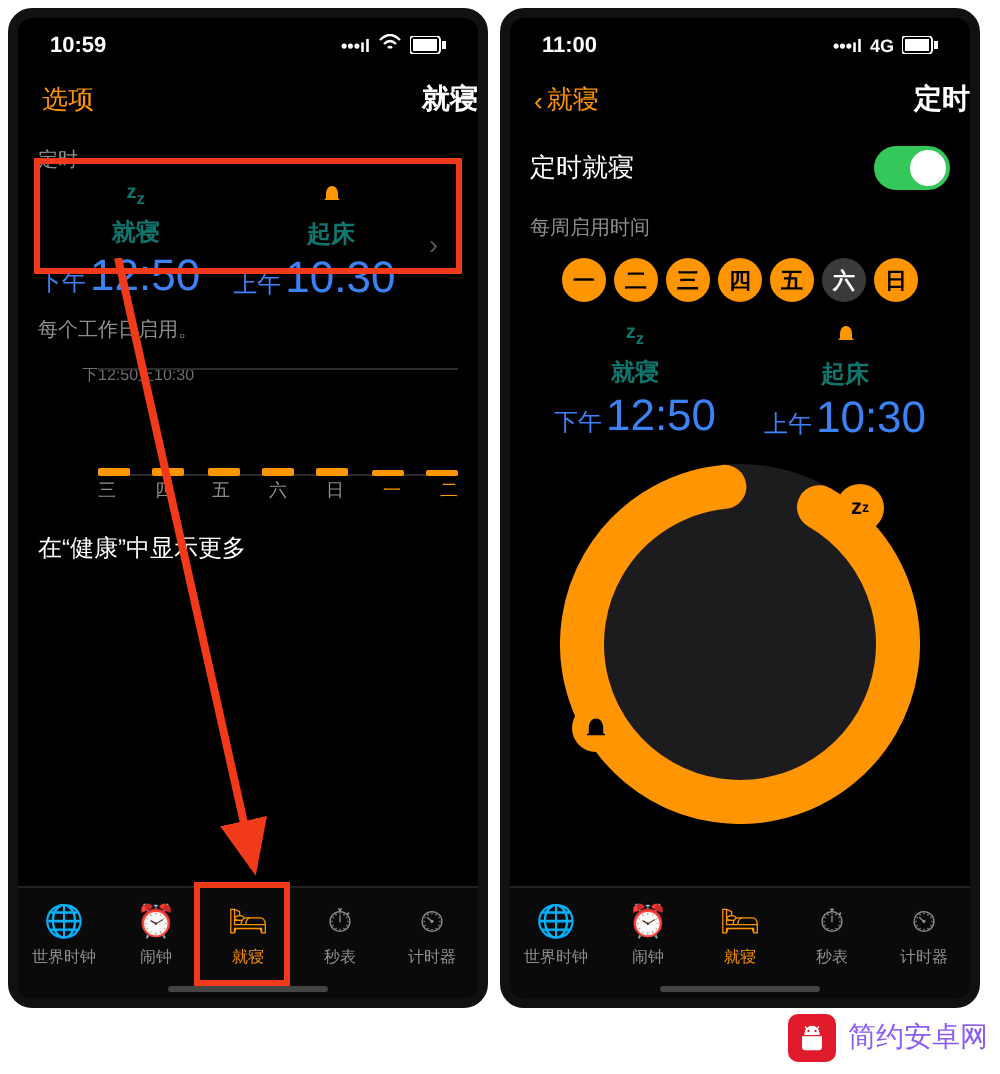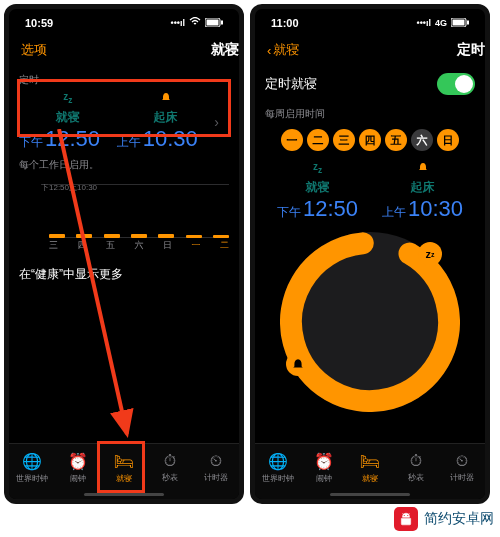--- a/index.html
+++ b/index.html
@@ -221,21 +221,21 @@
     color: #000; font-size: 11px; font-weight: 700;
   }
   .arrow-svg {
     position: absolute; z-index: 70; pointer-events: none;
   }
   
   .watermark {
     position: absolute;
     right: 6px; bottom: 6px;
     display: flex; align-items: center; gap: 6px;
-    font-size: 14px; color: #0c4a6e;
+    font-size: 14px; color: #8b5cf6;
     font-family: "Microsoft YaHei", Arial, sans-serif;
   }
   .watermark .wicon {
     width: 24px; height: 24px; background: #e11b2b;
     border-radius: 5px;
     display: flex; align-items: center; justify-content: center;
     color: #fff; font-size: 14px;
   }
 </style>
 </head>

